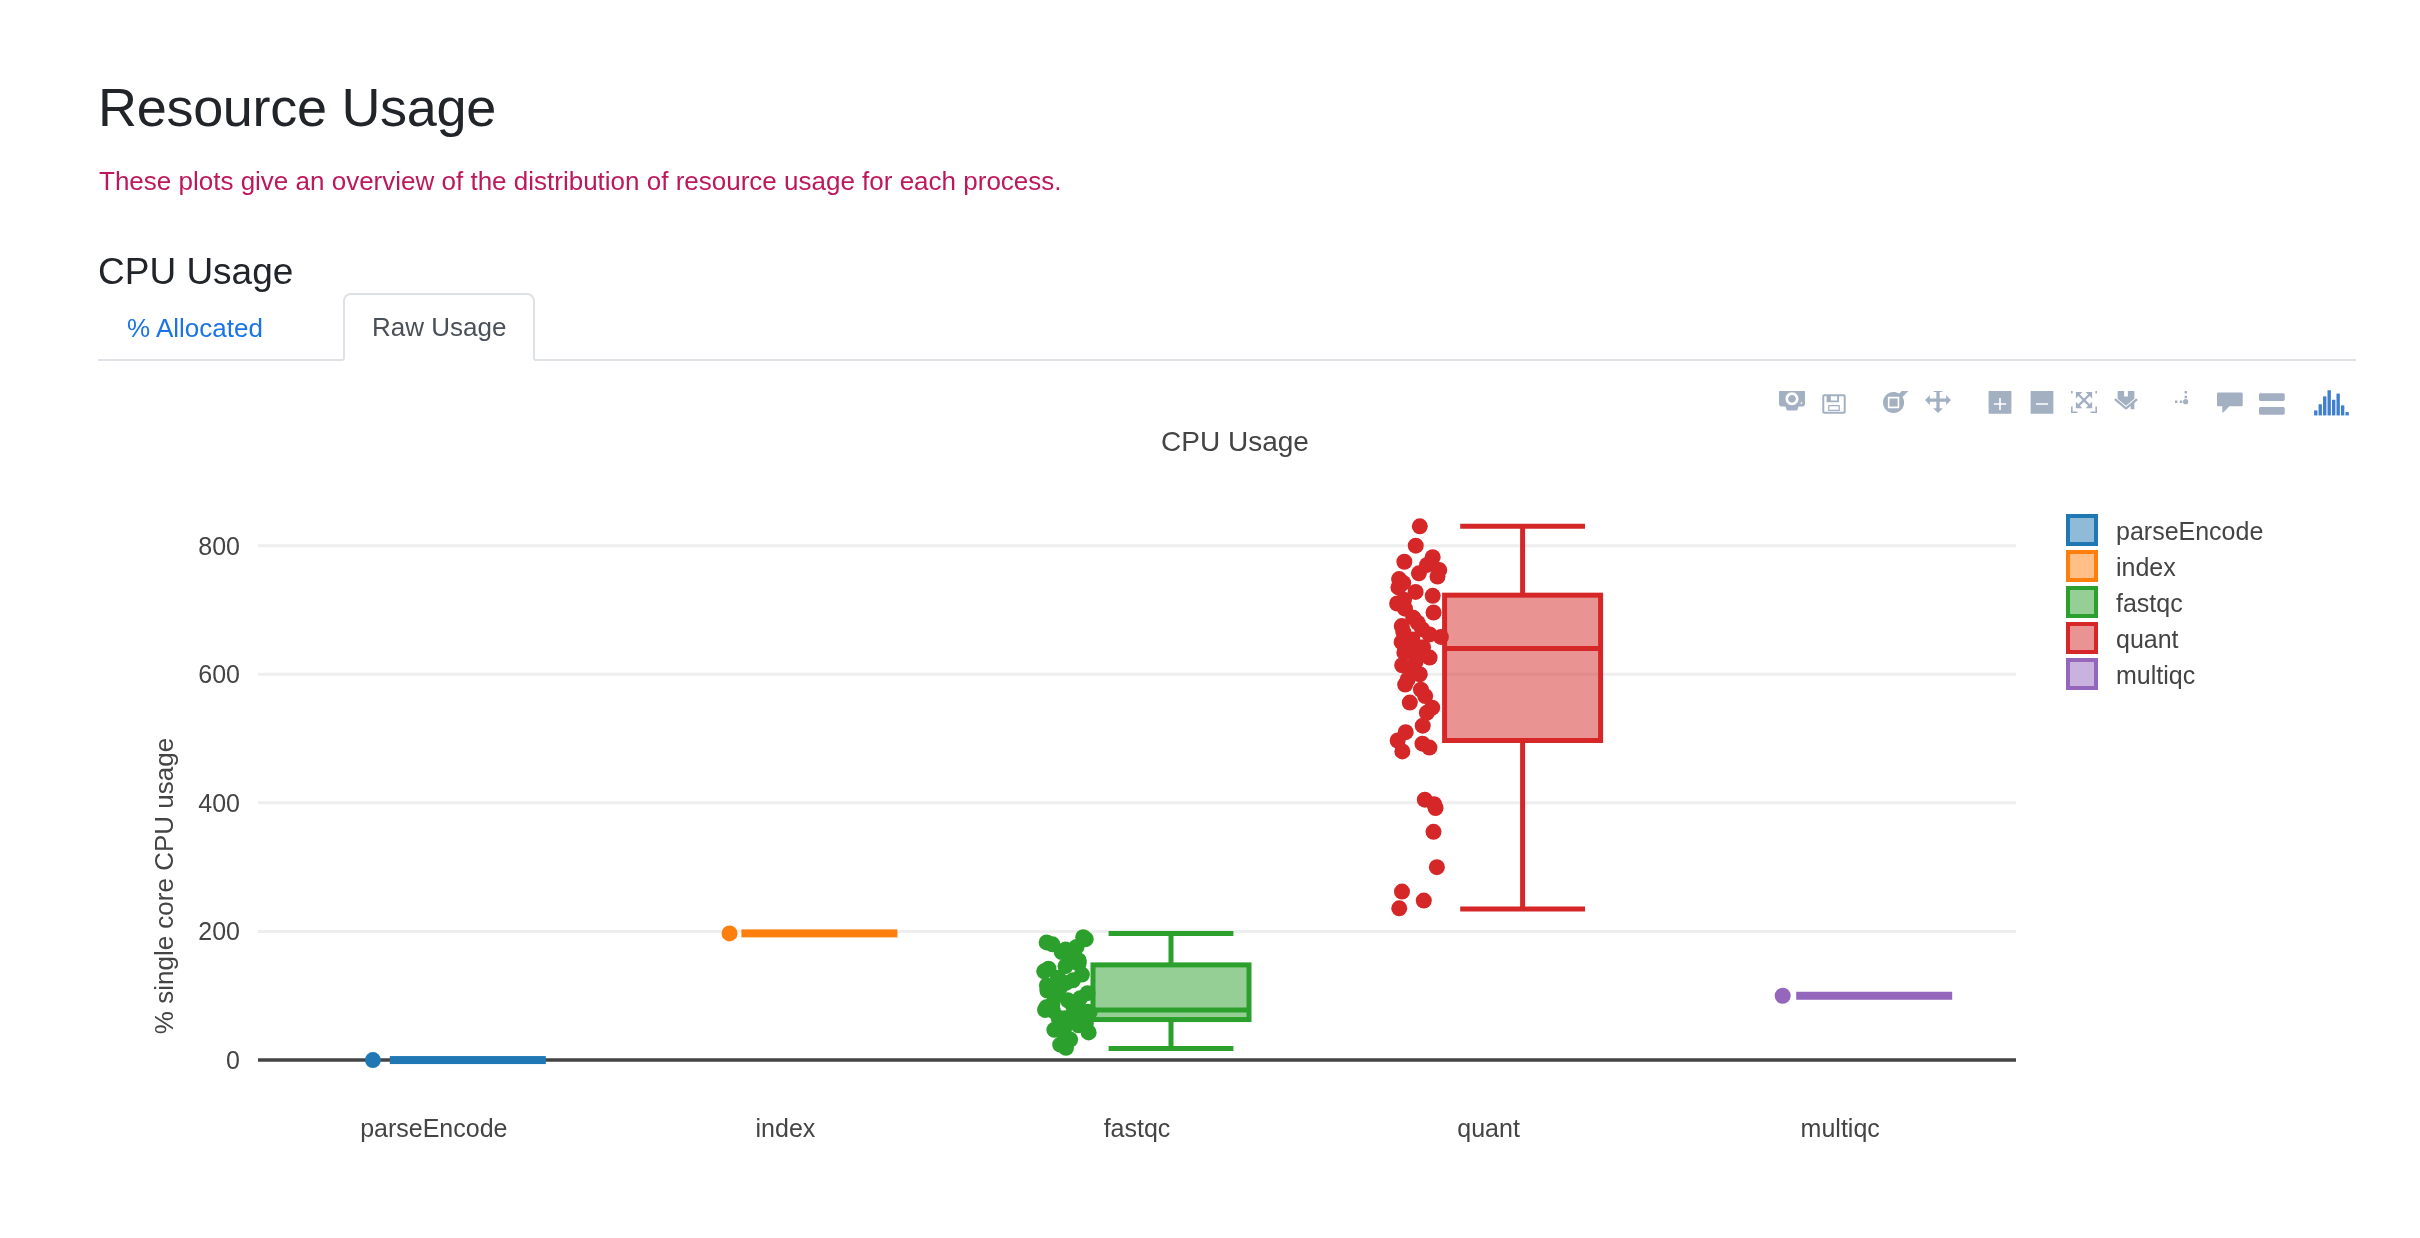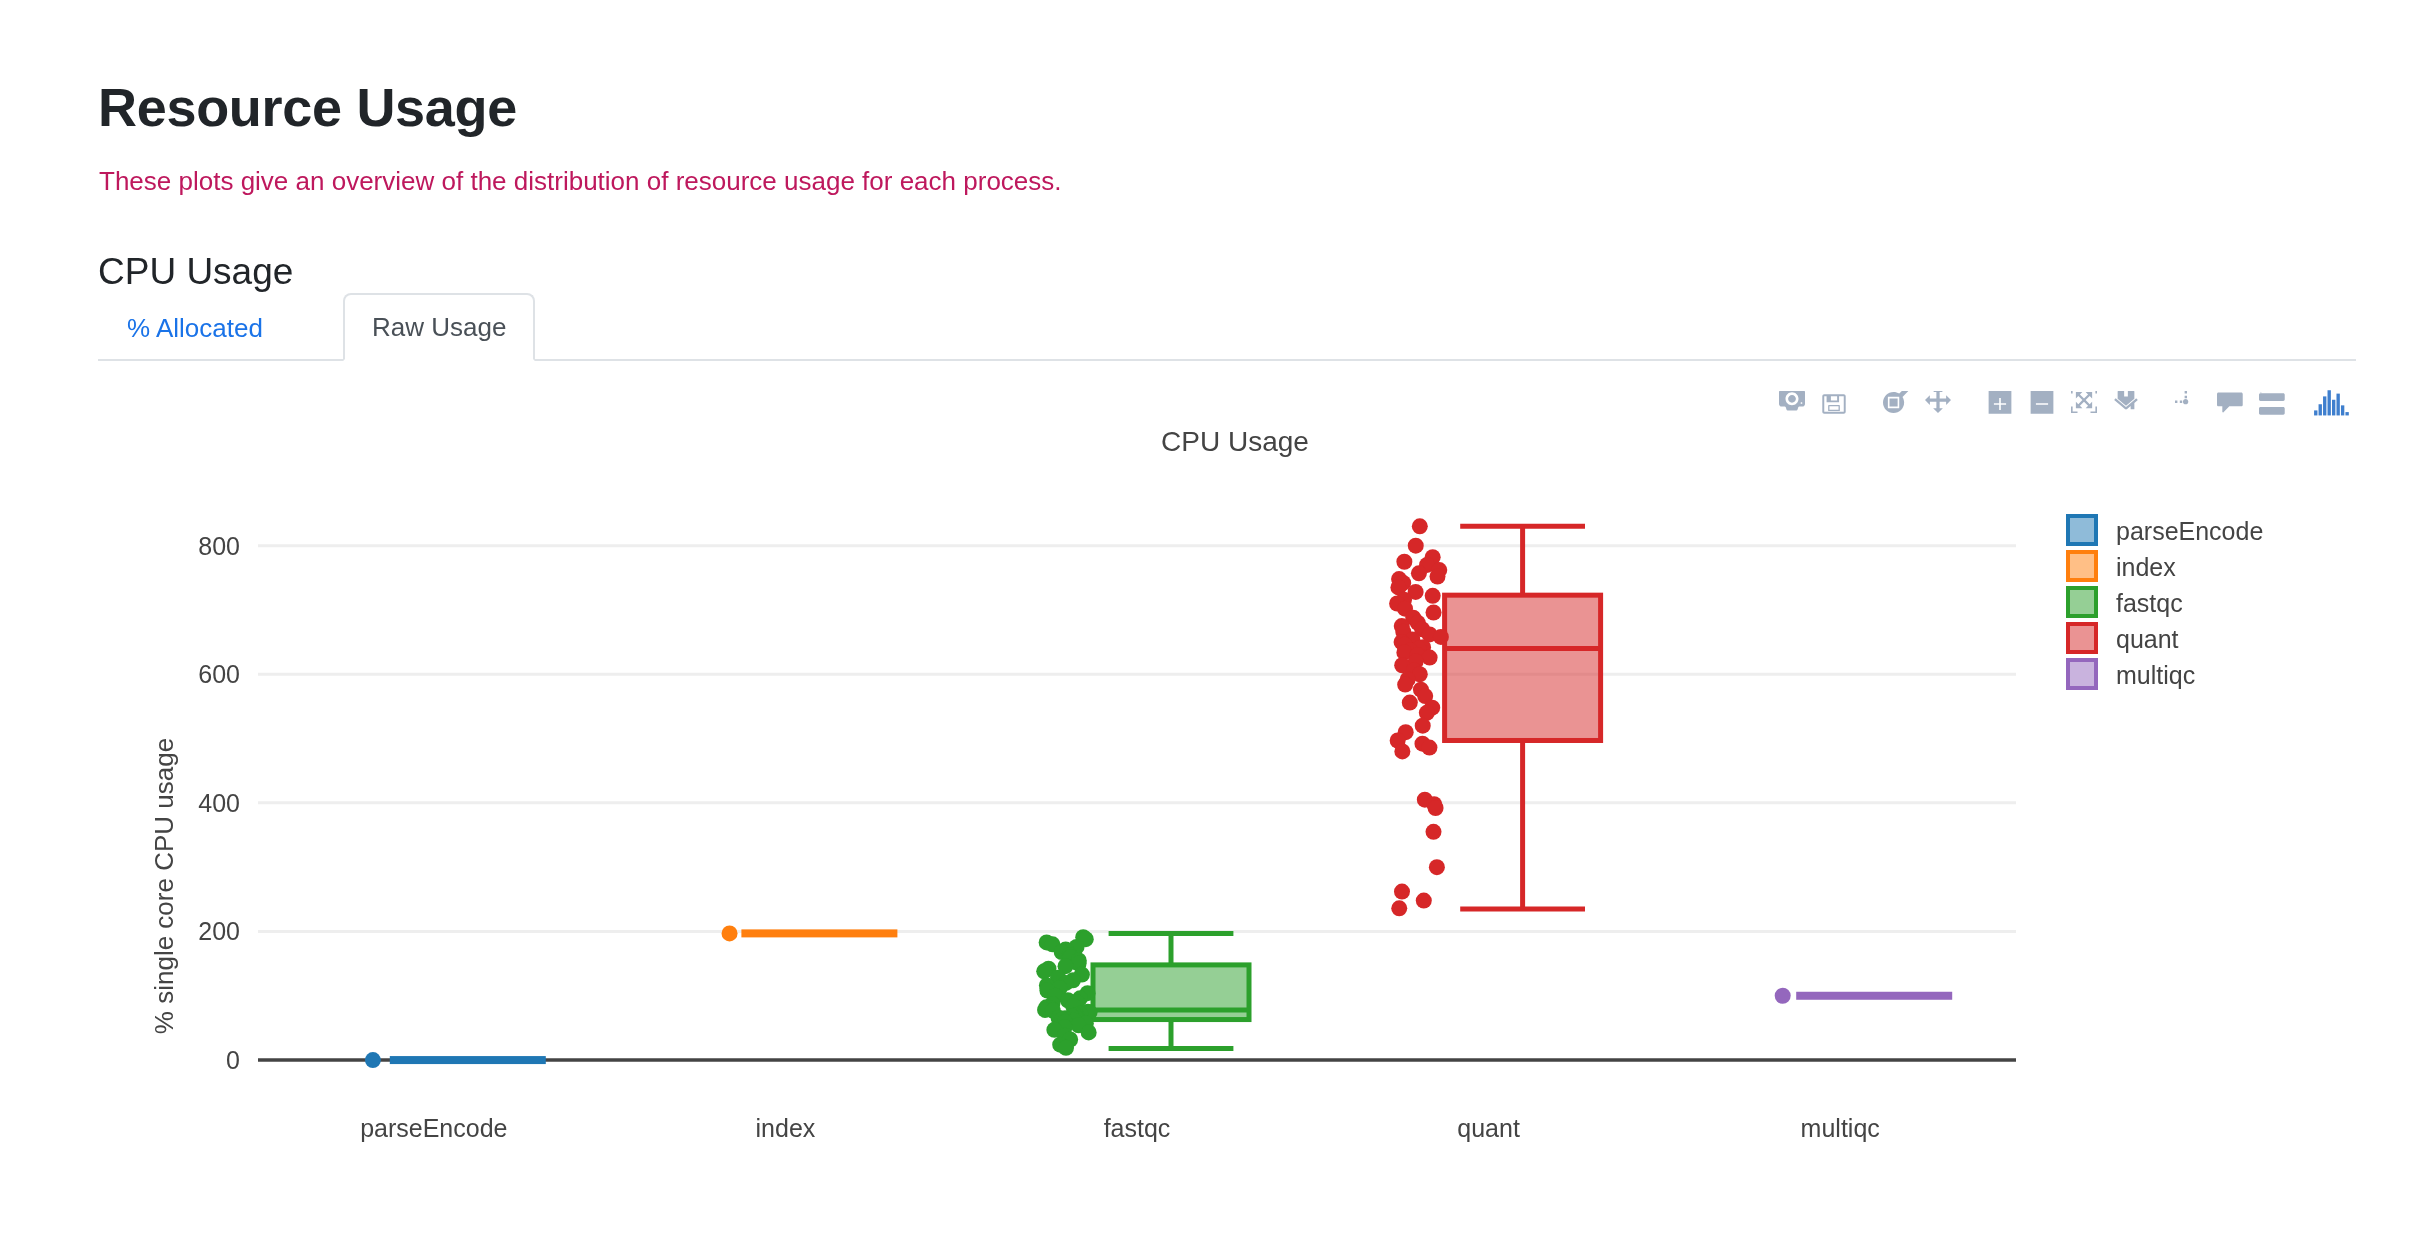--- a/index.html
+++ b/index.html
@@ -16,21 +16,21 @@
     overflow: hidden;
     background: #ffffff;
   }
 
   
   .page-title {
     position: absolute;
     left: 98px;
     top: 42px;
     font-size: 54px;
-    font-weight: 700;
+    font-weight: 400;
     letter-spacing: -0.3px;
     color: #212529;
     line-height: 1.1;
   }
   .page-desc {
     position: absolute;
     left: 99px;
     top: 140px;
     font-size: 26px;
     font-weight: 400;

